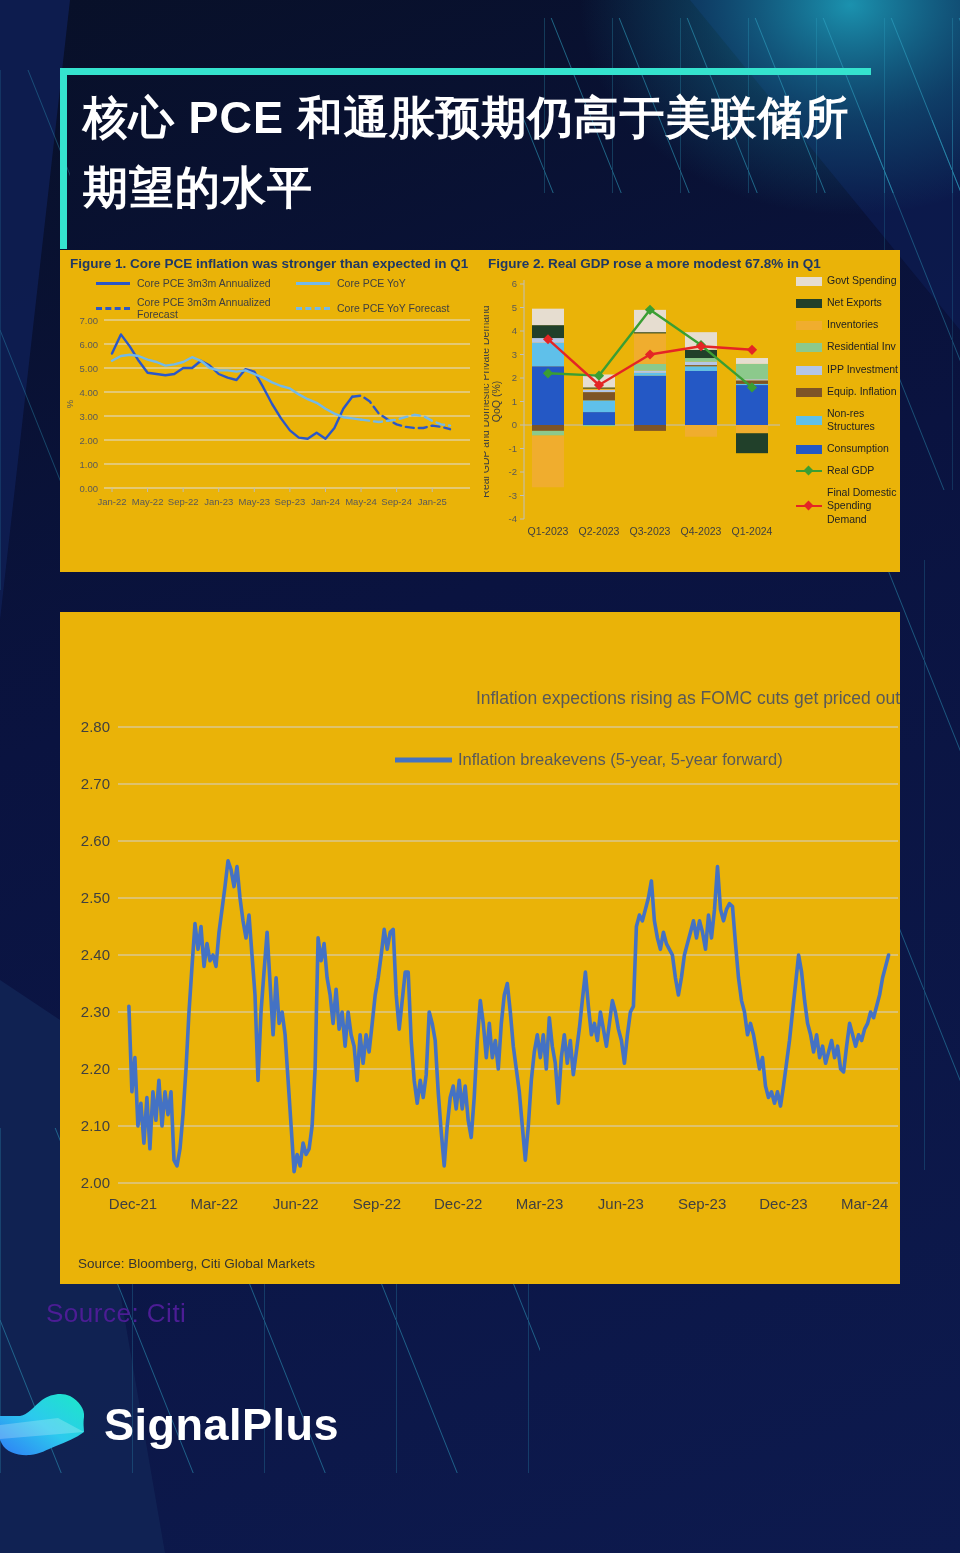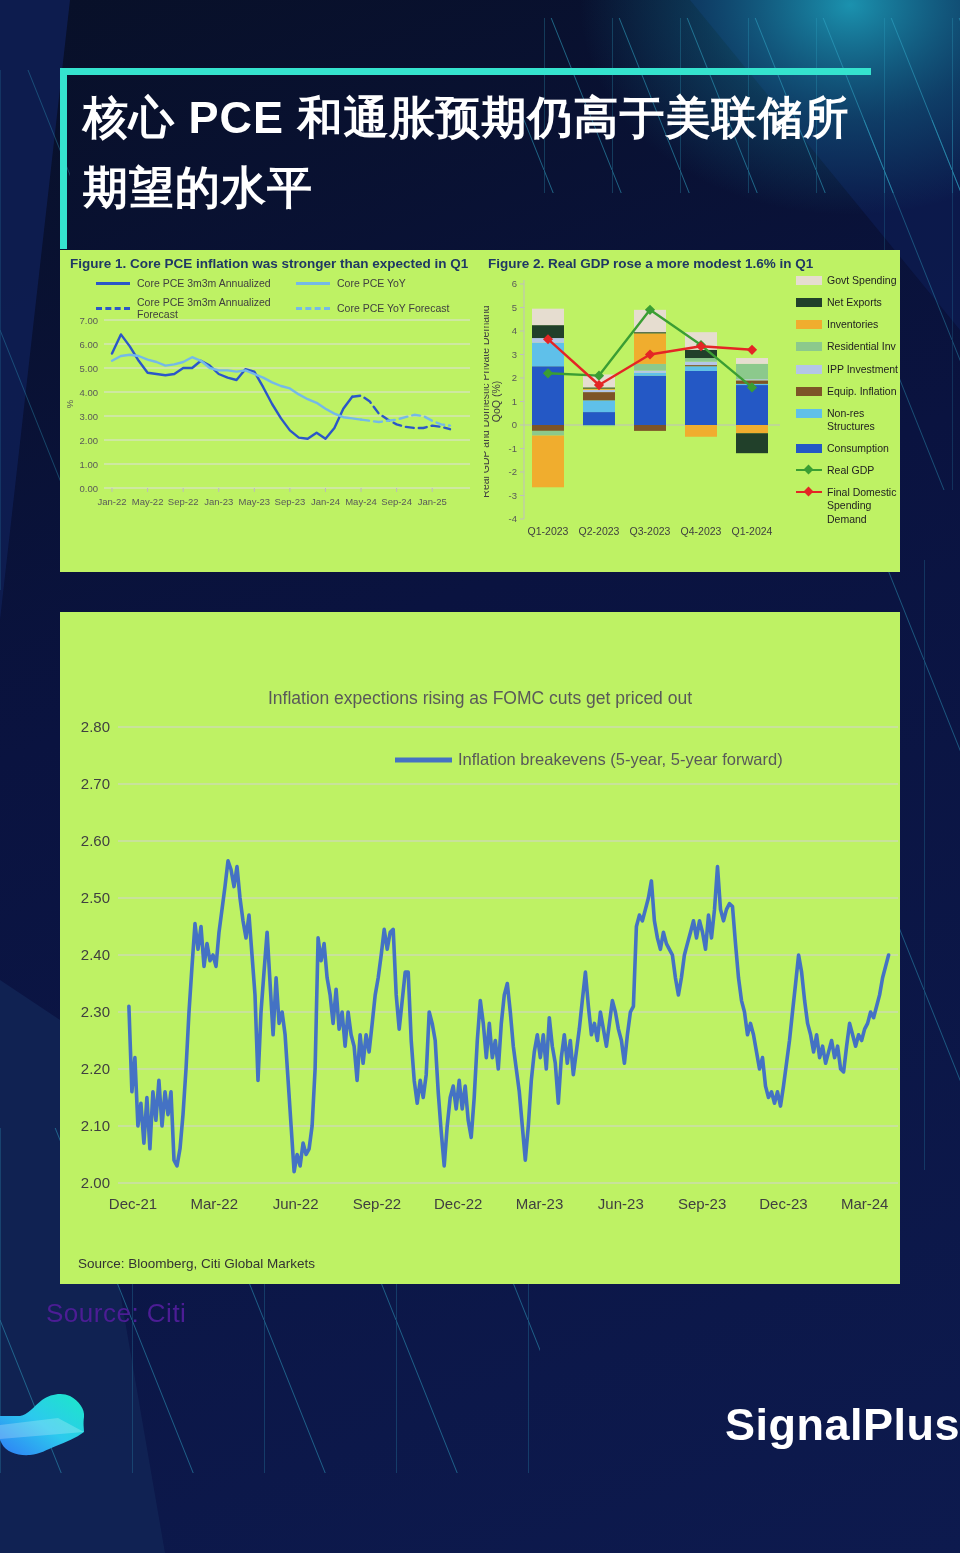--- a/index.html
+++ b/index.html
@@ -16,21 +16,21 @@
     left:60px;top:68px;width:788px;
     border-top:7px solid #35e3ce;border-left:7px solid #35e3ce;
     padding:8px 0 26px 16px;
   }
   #title-block .t{
     color:#ffffff;font-size:45px;font-weight:700;line-height:1.55;
     letter-spacing:1px;
   }
 
   
-  .panel{position:absolute;background:#bef264;}
+  .panel{position:absolute;background:#eab308;}
   #panel-figs{left:60px;top:250px;width:840px;height:322px;}
   #panel-main{left:60px;top:612px;width:840px;height:672px;}
 
   .fig-title{
     position:absolute;font-size:13.5px;font-weight:700;color:#1f3864;
     white-space:nowrap;
   }
   #fig1-title{left:10px;top:6px;}
   #fig2-title{left:428px;top:6px;}
 
@@ -43,46 +43,46 @@
   .leg-solid{border-top:3px solid;}
   .leg-dash{border-top:3px dashed;}
 
   #fig1-svg{position:absolute;left:2px;top:56px;}
   #fig2-svg{position:absolute;left:424px;top:18px;}
 
   #fig2-legend{
     position:absolute;left:736px;top:24px;width:102px;
     display:flex;flex-direction:column;gap:9px;
   }
-  .leg2-item{display:flex;align-items:flex-start;font-size:10.5px;color:#222;line-height:1.25;}
+  .leg2-item{display:flex;align-items:center;font-size:10.5px;color:#222;line-height:1.25;}
   .leg2-swatch{width:26px;height:9px;margin:2px 5px 0 0;flex:none;}
   .leg2-line{display:flex;align-items:center;width:26px;margin-right:5px;flex:none;position:relative;height:12px;}
   .leg2-line .ln{width:26px;border-top:2.5px solid;}
   .leg2-line .dm{position:absolute;left:9px;top:2px;width:7px;height:7px;transform:rotate(45deg);}
 
   
   #main-heading{
     position:absolute;left:18px;top:13px;font-size:22px;font-weight:700;color:#333;
     text-decoration:underline;text-underline-offset:5px;text-decoration-thickness:2px;
   }
   #main-chart-title{
-    position:absolute;left:0;right:0;top:76px;text-align:center;
+    position:absolute;left:0;right:0;top:76px;text-align:right;
     font-size:17.5px;color:#595959;
   }
   #main-svg{position:absolute;left:0;top:100px;}
   #main-source{
     position:absolute;left:18px;top:644px;font-size:13.5px;color:#333;
   }
 
   #source-citi{
     left:46px;top:1298px;color:#4c1d95;font-size:26px;letter-spacing:0.5px;
   }
 
   #logo-row{
-    left:0;top:1390px;width:960px;display:flex;justify-content:space-between;
+    left:0;top:1390px;width:960px;display:flex;justify-content:flex-start;
     align-items:center;gap:16px;
   }
   #logo-text{color:#ffffff;font-size:45px;font-weight:700;letter-spacing:0.5px;}
 
   
   .t9{font:9.5px "Liberation Sans",sans-serif;fill:#595959;}
   .t10{font:10.5px "Liberation Sans",sans-serif;fill:#404040;}
   .t15{font:15px "Liberation Sans",sans-serif;fill:#404040;}
   .t16{font:16.5px "Liberation Sans",sans-serif;fill:#595959;}
 </style>
@@ -175,21 +175,21 @@
       <text x="334.63157894736844" y="199" text-anchor="middle" class="t9">Sep-24</text>
       <line x1="370.2105263157895" y1="182" x2="370.2105263157895" y2="186" stroke="#bbbbbb" stroke-width="1"></line>
       <text x="370.2105263157895" y="199" text-anchor="middle" class="t9">Jan-25</text>
       <text x="11" y="98" text-anchor="middle" class="t9" transform="rotate(-90 11 98)">%</text>
       <polyline points="50.0,47.6 58.9,28.4 67.8,40.4 76.7,54.8 85.6,66.8 94.5,68.0 103.4,69.2 112.3,68.0 121.2,62.0 130.1,62.0 138.9,54.8 147.8,59.6 156.7,68.0 165.6,71.6 174.5,74.0 183.4,63.2 192.3,65.6 201.2,81.2 210.1,98.0 219.0,112.4 227.9,124.4 236.8,131.6 245.7,132.8 254.6,126.8 263.5,132.8 272.4,122.0 281.3,102.8 290.2,90.8" fill="none" stroke="#2b57c8" stroke-width="2.4" stroke-linejoin="round" stroke-linecap="round"></polyline>
       <polyline points="290.2,90.8 299.1,89.6 307.9,95.6 316.8,107.6 325.7,113.6 334.6,118.4 343.5,120.8 352.4,122.0 361.3,122.0 370.2,119.6 379.1,120.8 388.0,123.2" fill="none" stroke="#2b57c8" stroke-width="2.4" stroke-linejoin="round" stroke-linecap="round" stroke-dasharray="8 5"></polyline>
       <polyline points="50.0,54.8 58.9,50.0 67.8,48.8 76.7,50.0 85.6,53.6 94.5,56.0 103.4,59.6 112.3,58.4 121.2,56.0 130.1,51.2 138.9,54.8 147.8,62.0 156.7,64.4 165.6,64.4 174.5,65.6 183.4,64.4 192.3,68.0 201.2,71.6 210.1,76.4 219.0,80.0 227.9,82.4 236.8,88.4 245.7,93.2 254.6,96.8 263.5,102.8 272.4,107.6 281.3,111.2 290.2,112.4 299.1,113.6" fill="none" stroke="#74b9e8" stroke-width="2.4" stroke-linejoin="round" stroke-linecap="round"></polyline>
       <polyline points="299.1,113.6 307.9,114.8 316.8,116.0 325.7,114.8 334.6,113.6 343.5,111.2 352.4,108.8 361.3,110.0 370.2,114.8 379.1,118.4 388.0,119.6" fill="none" stroke="#74b9e8" stroke-width="2.4" stroke-linejoin="round" stroke-linecap="round" stroke-dasharray="8 5"></polyline>
     </svg>
 
-  <div id="fig2-title" class="fig-title">Figure 2. Real GDP rose a more modest 1.6% in Q1</div>
+  <div id="fig2-title" class="fig-title">Figure 2. Real GDP rose a more modest 67.8% in Q1</div>
   <svg id="fig2-svg" width="308" height="296" viewBox="0 0 308 296">
       <line x1="40" y1="12" x2="40" y2="251" stroke="#bfbfbf" stroke-width="1"></line>
       <line x1="36" y1="16" x2="40" y2="16" stroke="#bfbfbf" stroke-width="1"></line>
       <text x="33" y="19" text-anchor="end" class="t9">6</text>
       <line x1="36" y1="39.5" x2="40" y2="39.5" stroke="#bfbfbf" stroke-width="1"></line>
       <text x="33" y="42.5" text-anchor="end" class="t9">5</text>
       <line x1="36" y1="63" x2="40" y2="63" stroke="#bfbfbf" stroke-width="1"></line>
       <text x="33" y="66" text-anchor="end" class="t9">4</text>
       <line x1="36" y1="86.5" x2="40" y2="86.5" stroke="#bfbfbf" stroke-width="1"></line>
       <text x="33" y="89.5" text-anchor="end" class="t9">3</text>

